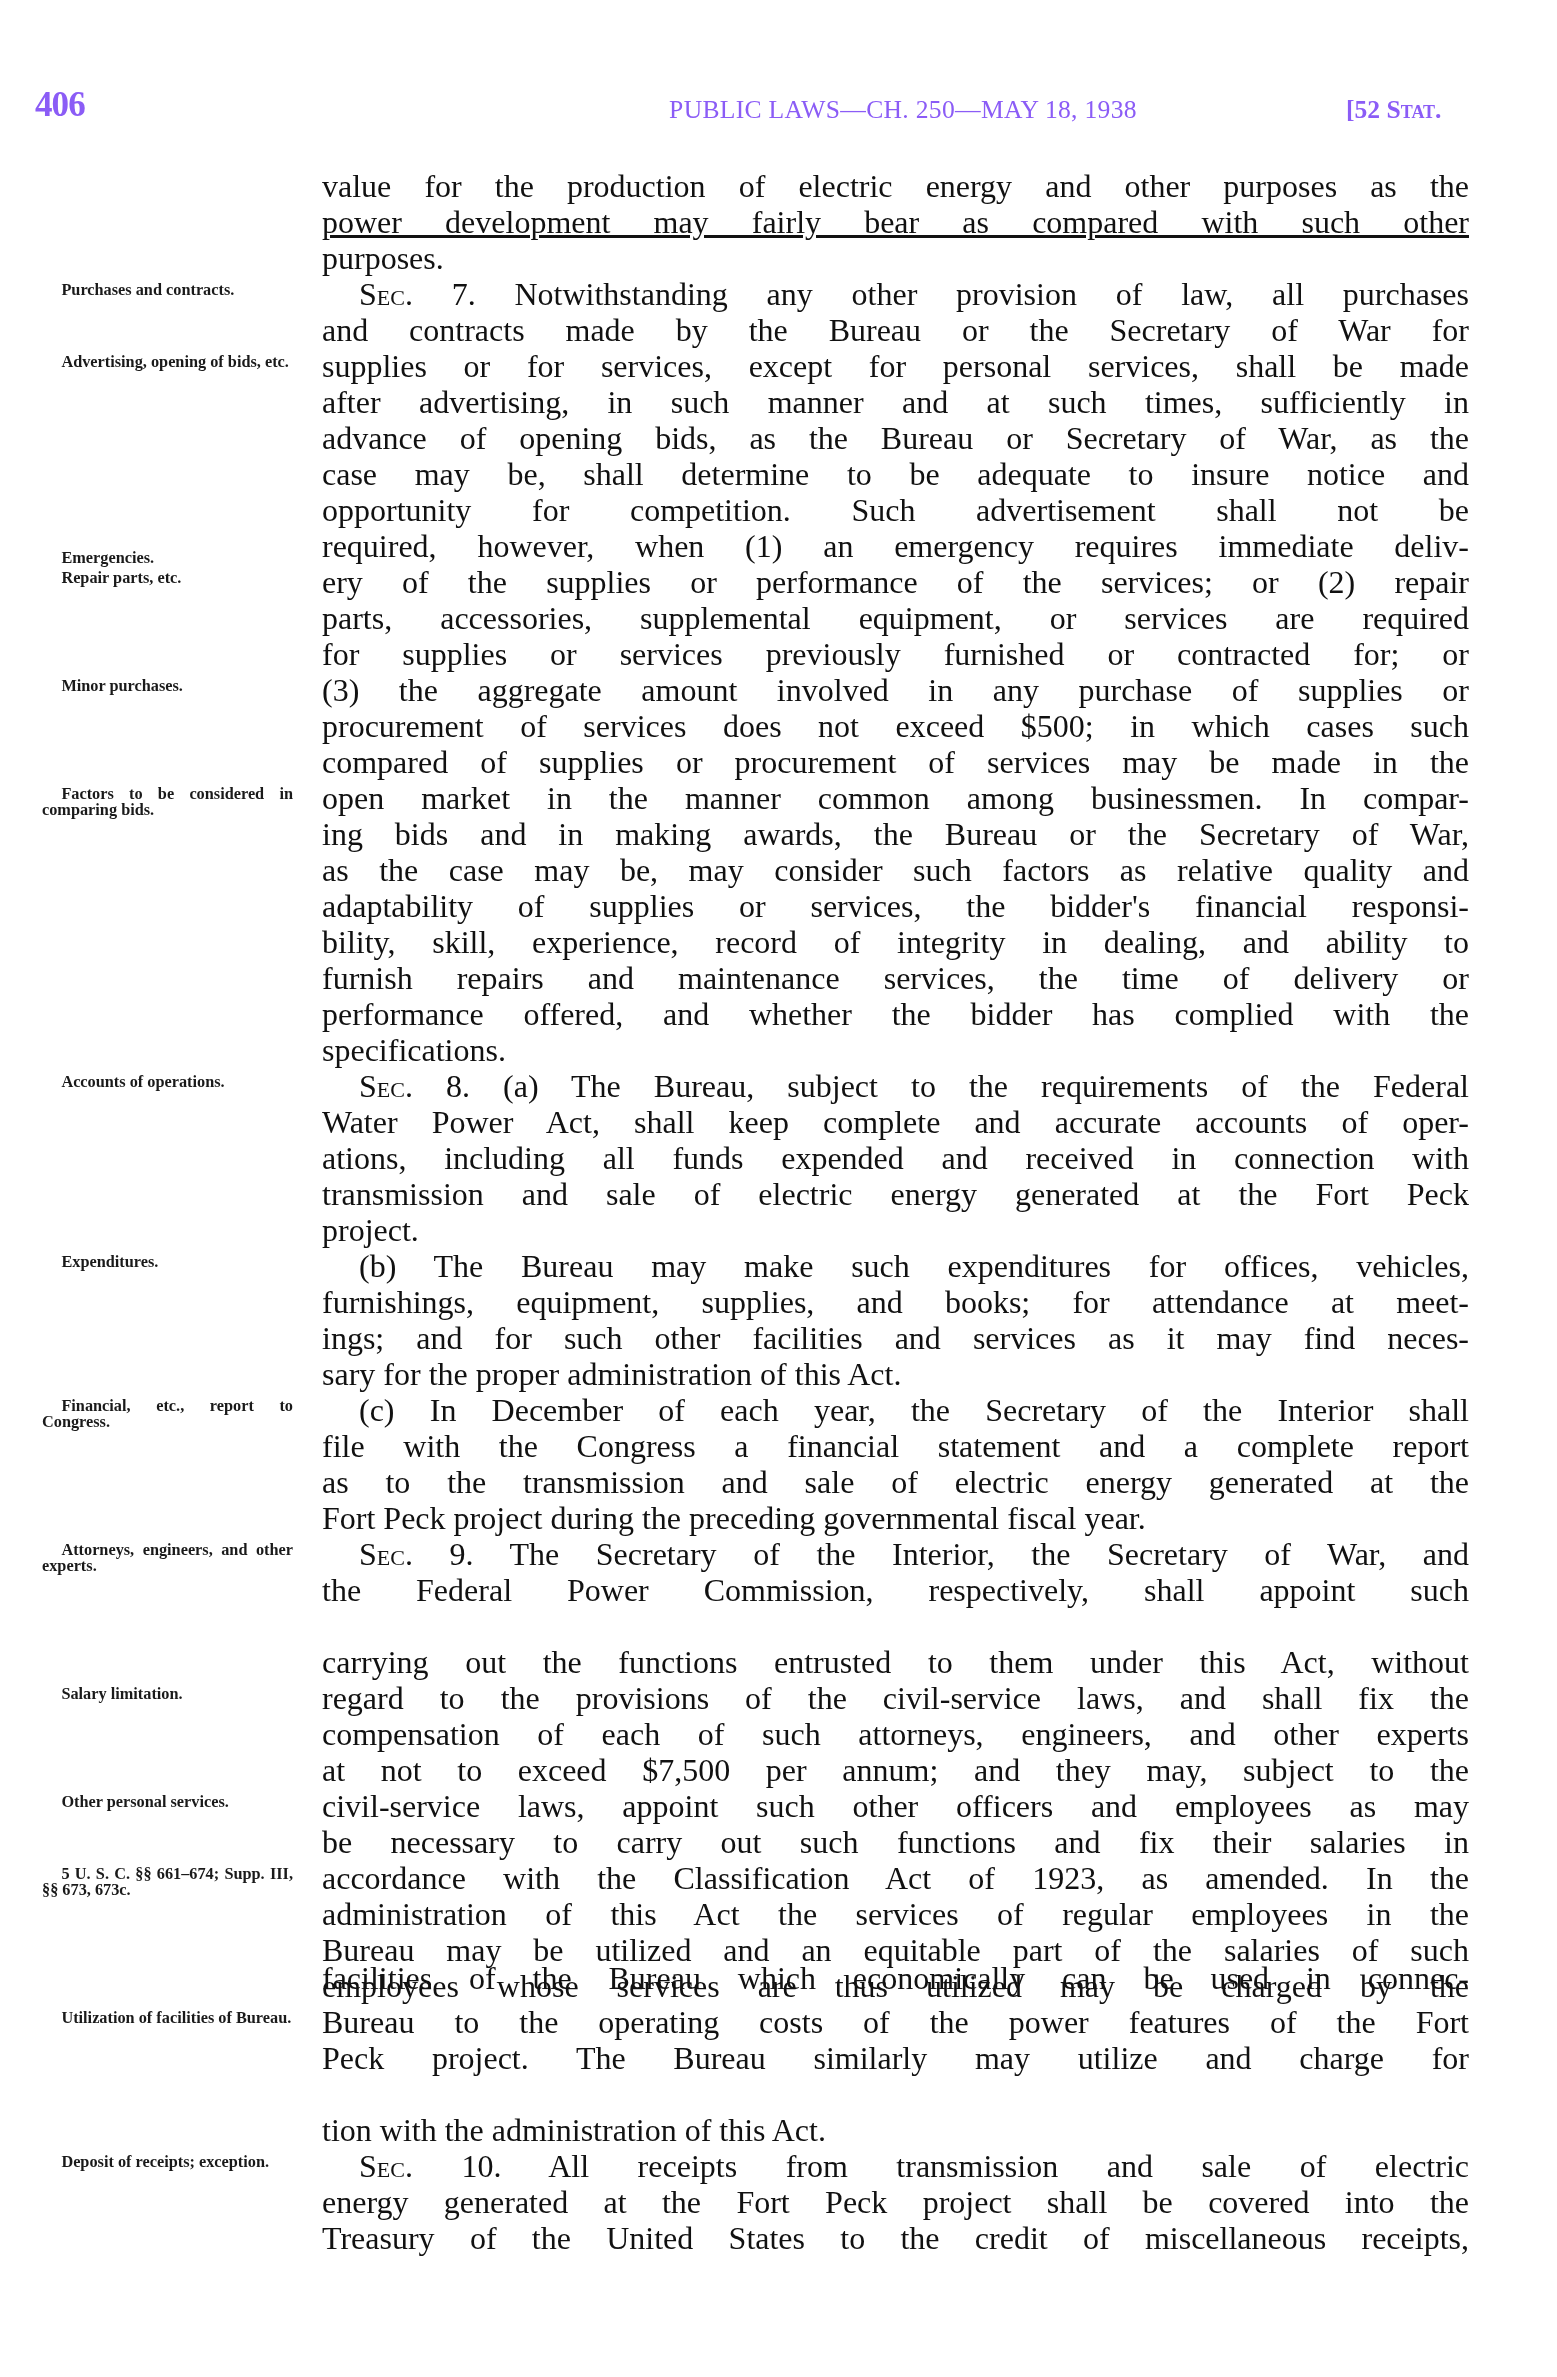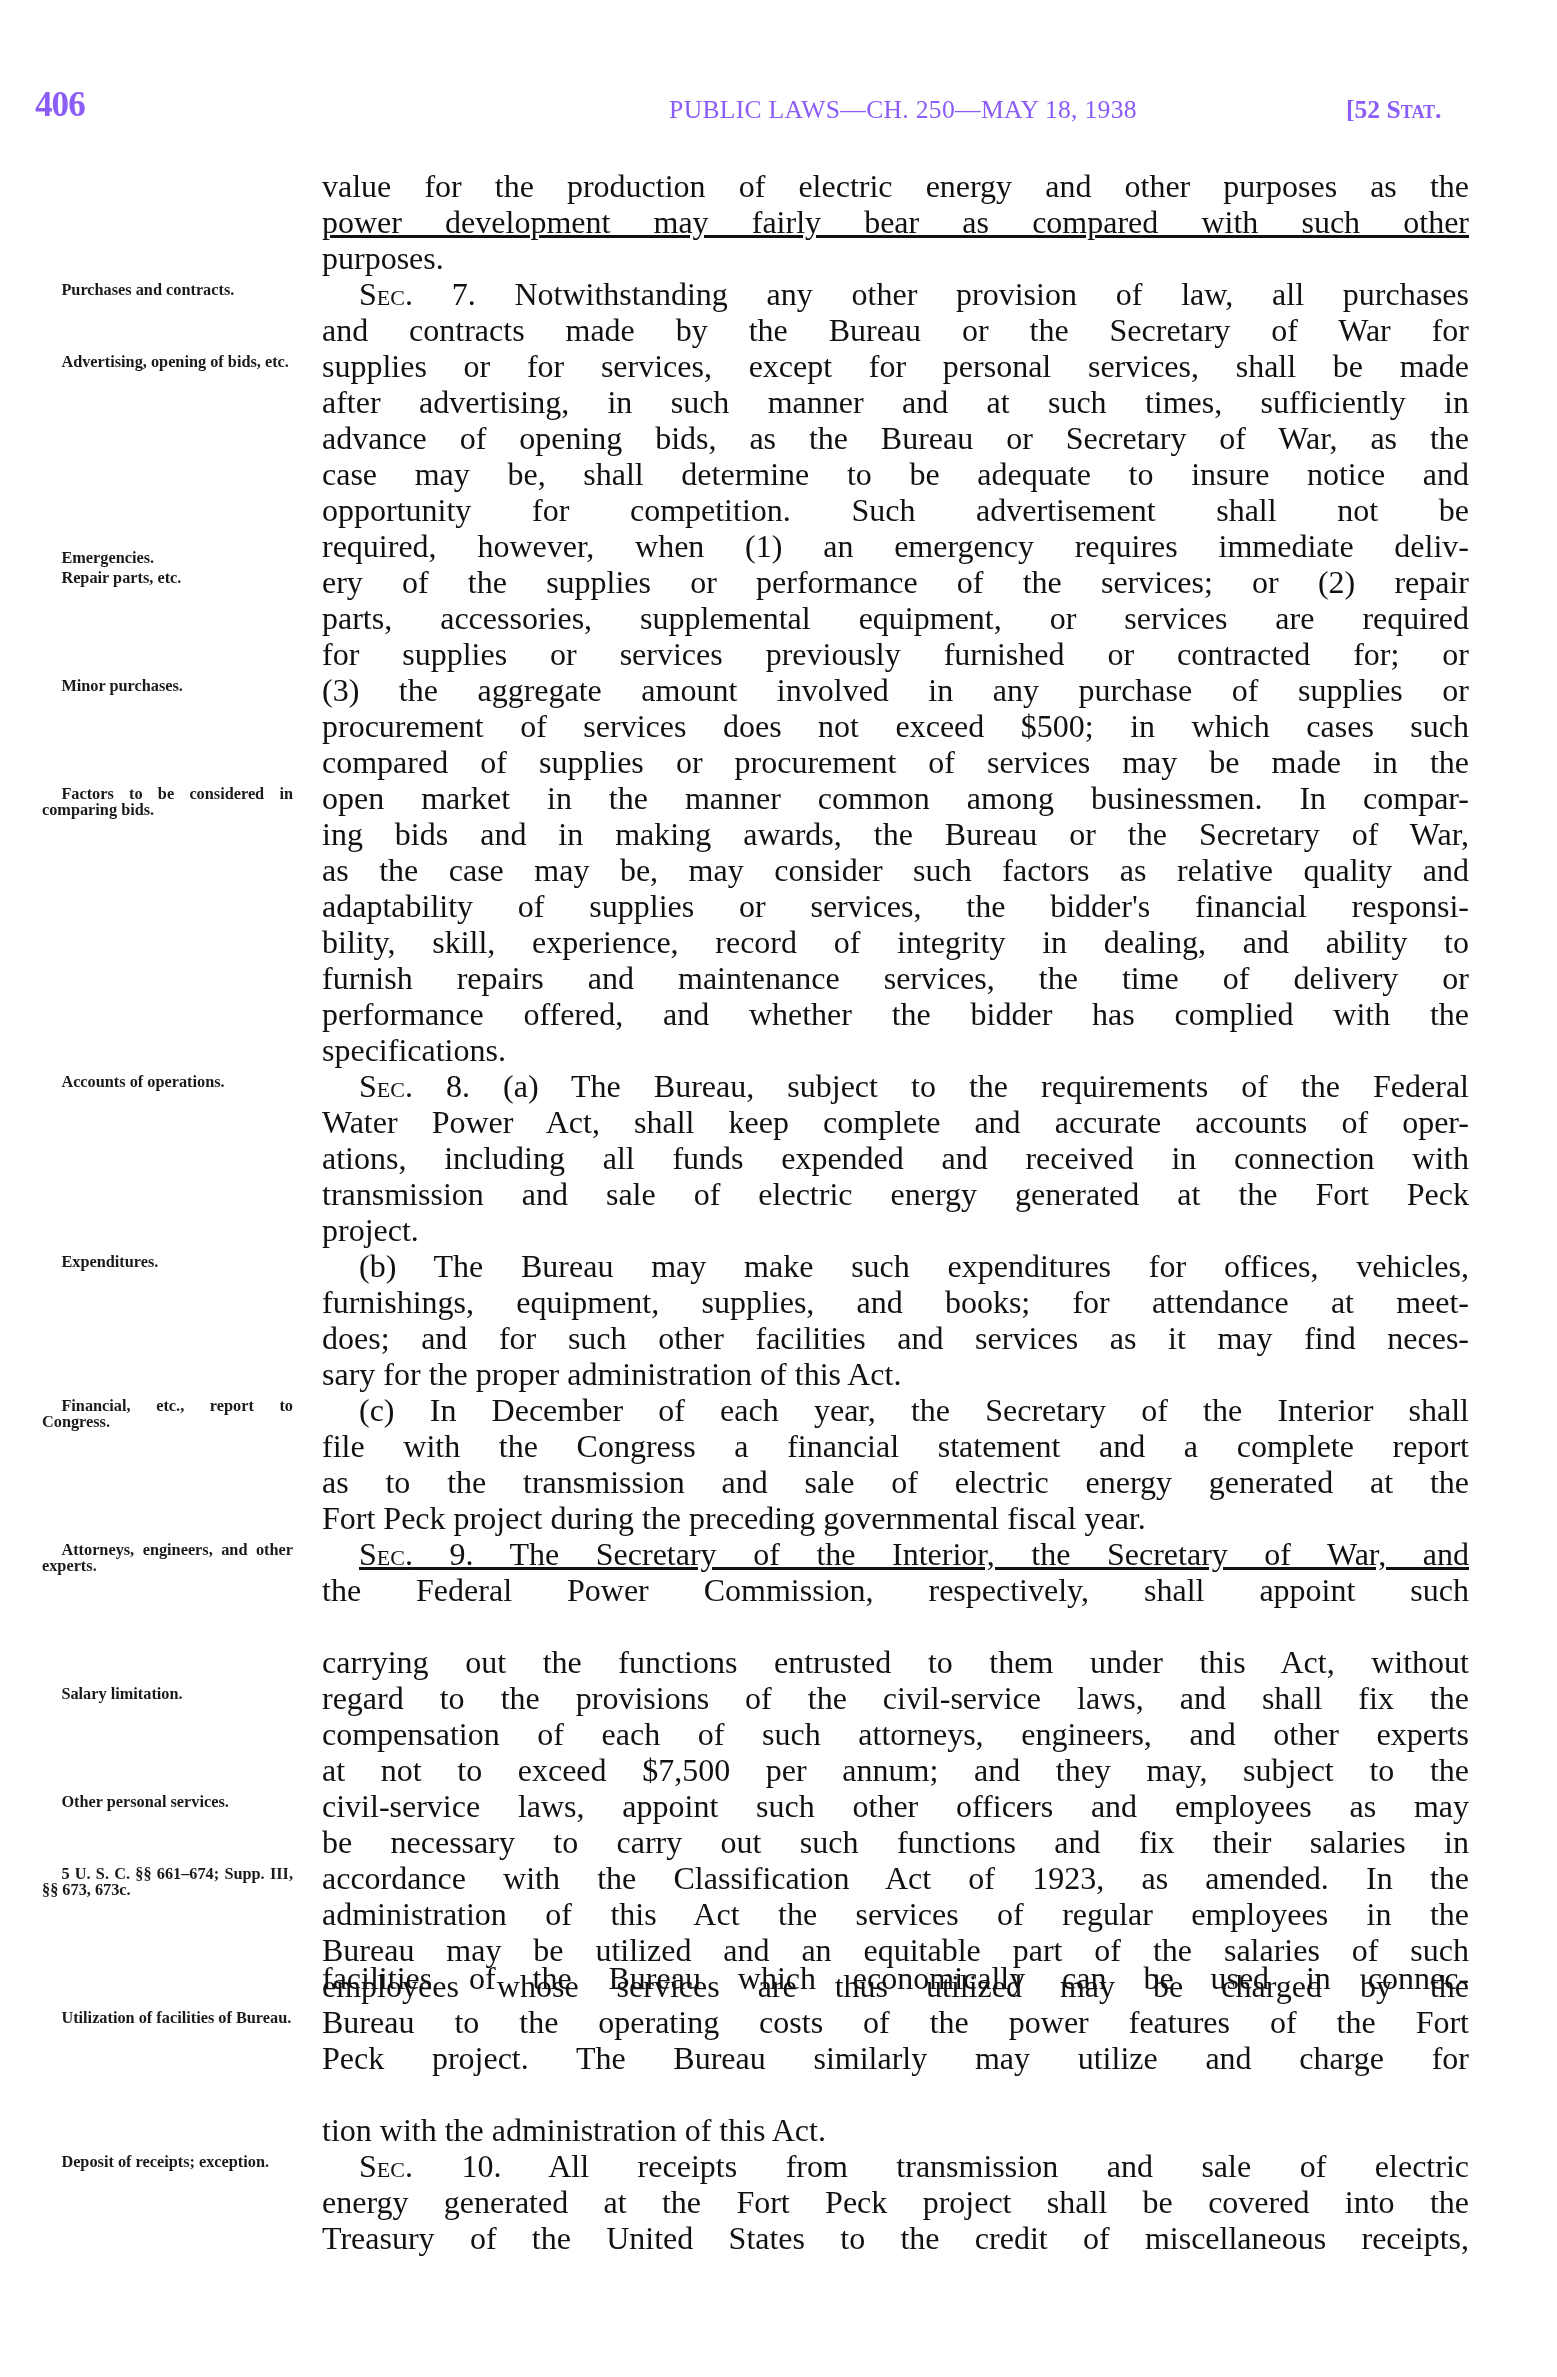--- a/index.html
+++ b/index.html
@@ -83,27 +83,27 @@
       <div class="ln" style="top: 960px;"><span>furnish repairs and maintenance services, the time of delivery or</span></div>
       <div class="ln" style="top: 996px;"><span>performance offered, and whether the bidder has complied with the</span></div>
       <div class="ln last" style="top: 1032px;"><span>specifications.</span></div>
       <div class="ln indent" style="top: 1068px;"><span class="sc">Sec.</span><span> 8. (a) The Bureau, subject to the requirements of the Federal</span></div>
       <div class="ln" style="top: 1104px;"><span>Water Power Act, shall keep complete and accurate accounts of oper-</span></div>
       <div class="ln" style="top: 1140px;"><span>ations, including all funds expended and received in connection with</span></div>
       <div class="ln" style="top: 1176px;"><span>transmission and sale of electric energy generated at the Fort Peck</span></div>
       <div class="ln last" style="top: 1212px;"><span>project.</span></div>
       <div class="ln indent" style="top: 1248px;"><span>(b) The Bureau may make such expenditures for offices, vehicles,</span></div>
       <div class="ln" style="top: 1284px;"><span>furnishings, equipment, supplies, and books; for attendance at meet-</span></div>
-      <div class="ln" style="top: 1320px;"><span>does; and for such other facilities and services as it may find neces-</span></div>
+      <div class="ln" style="top: 1320px;"><span>ings; and for such other facilities and services as it may find neces-</span></div>
       <div class="ln last" style="top: 1356px;"><span>sary for the proper administration of this Act.</span></div>
       <div class="ln indent" style="top: 1392px;"><span>(c) In December of each year, the Secretary of the Interior shall</span></div>
       <div class="ln" style="top: 1428px;"><span>file with the Congress a financial statement and a complete report</span></div>
       <div class="ln" style="top: 1464px;"><span>as to the transmission and sale of electric energy generated at the</span></div>
       <div class="ln last" style="top: 1500px;"><span>Fort Peck project during the preceding governmental fiscal year.</span></div>
-      <div class="ln indent" style="top: 1536px; text-decoration: underline;"><span class="sc">Sec.</span><span> 9. The Secretary of the Interior, the Secretary of War, and</span></div>
+      <div class="ln indent" style="top: 1536px;"><span class="sc">Sec.</span><span> 9. The Secretary of the Interior, the Secretary of War, and</span></div>
       <div class="ln" style="top: 1572px;"><span>the Federal Power Commission, respectively, shall appoint such</span></div>
       <div class="ln" style="top: 1644px;"><span>carrying out the functions entrusted to them under this Act, without</span></div>
       <div class="ln" style="top: 1680px;"><span>regard to the provisions of the civil-service laws, and shall fix the</span></div>
       <div class="ln" style="top: 1716px;"><span>compensation of each of such attorneys, engineers, and other experts</span></div>
       <div class="ln" style="top: 1752px;"><span>at not to exceed $7,500 per annum; and they may, subject to the</span></div>
       <div class="ln" style="top: 1788px;"><span>civil-service laws, appoint such other officers and employees as may</span></div>
       <div class="ln" style="top: 1824px;"><span>be necessary to carry out such functions and fix their salaries in</span></div>
       <div class="ln" style="top: 1860px;"><span>accordance with the Classification Act of 1923, as amended. In the</span></div>
       <div class="ln" style="top: 1896px;"><span>administration of this Act the services of regular employees in the</span></div>
       <div class="ln" style="top: 1932px;"><span>Bureau may be utilized and an equitable part of the salaries of such</span></div>

